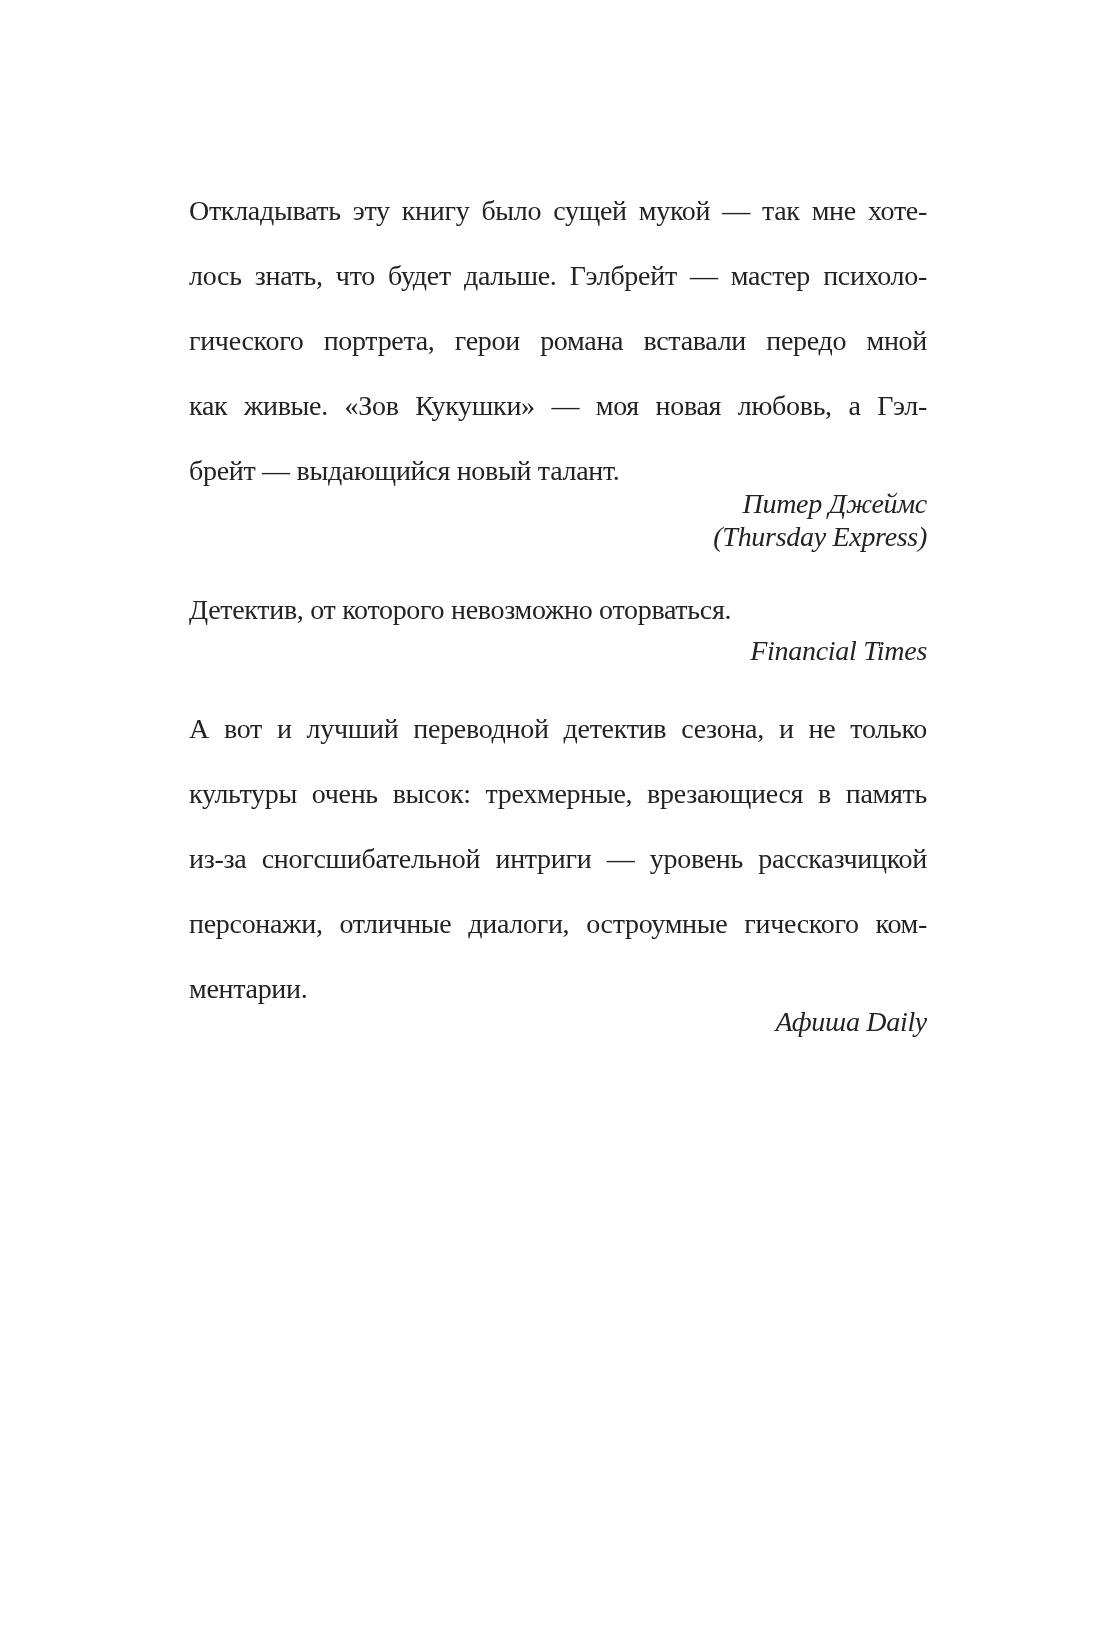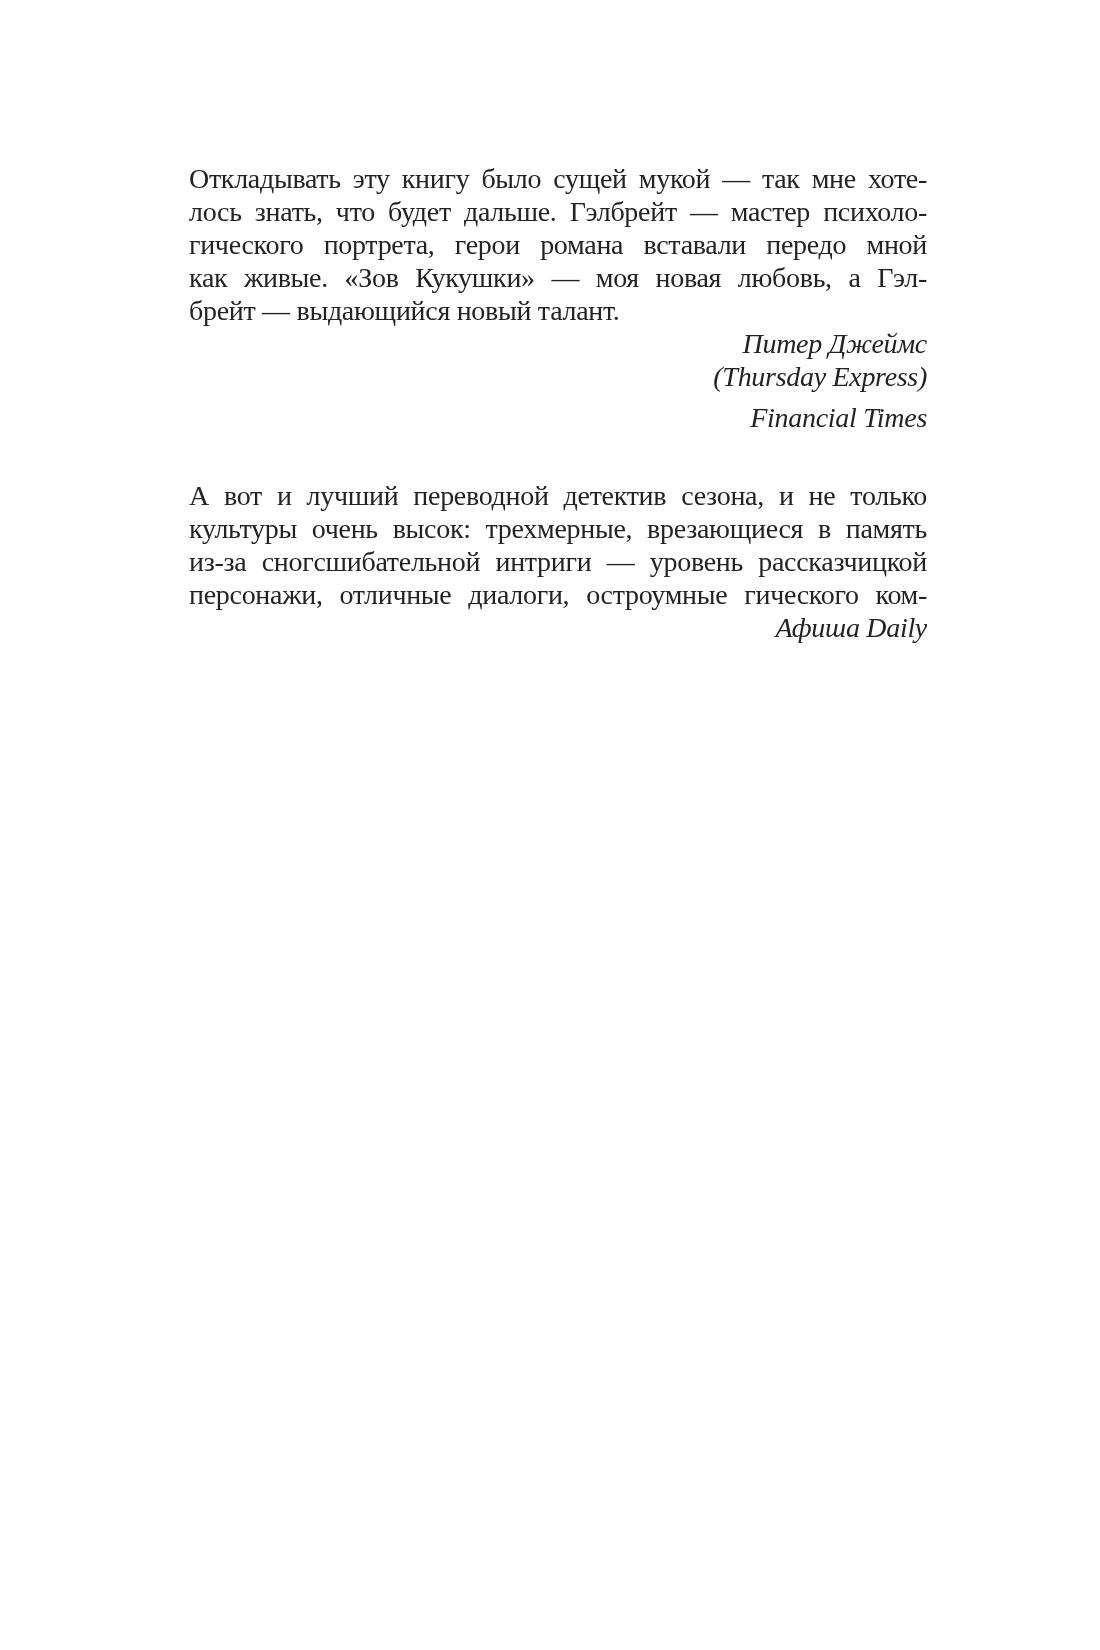--- a/index.html
+++ b/index.html
@@ -28,20 +28,21 @@
     font-size: 28px;
     line-height: 33px;
     letter-spacing: -0.3px;
   }
   .quote-block { margin: 0; }
   .line {
     height: 33px;
     overflow: hidden;
     text-align: justify;
     text-align-last: justify;
+    margin-top: 32px;
   }
   .line.last {
     text-align: right;
     text-align-last: left;
   }
   .attribution {
     font-style: italic;
   }
   .attr-line {
     height: 33px;
@@ -65,28 +66,32 @@
       <div class="line">лось знать, что будет дальше. Гэлбрейт — мастер психоло-</div>
       <div class="line">гического портрета, герои романа вставали передо мной</div>
       <div class="line">как живые. «Зов Кукушки» — моя новая любовь, а Гэл-</div>
       <div class="line last">брейт — выдающийся новый талант.</div>
     </div>
     <div class="attribution">
       <div class="attr-line">Питер Джеймс</div>
       <div class="attr-line">(Thursday Express)</div>
     </div>
 
+    <div class="quote-block gap-quote2">
+      <div class="line last">Детектив, от которого невозможно оторваться.</div>
+    </div>
     <div class="attribution gap-attr2">
       <div class="attr-line">Financial Times</div>
     </div>
 
     <div class="quote-block gap-quote3">
       <div class="line">А вот и лучший переводной детектив сезона, и не только</div>
       <div class="line">культуры очень высок: трехмерные, врезающиеся в память</div>
       <div class="line">из-за сногсшибательной интриги — уровень рассказчицкой</div>
       <div class="line">персонажи, отличные диалоги, остроумные гического ком-</div>
+      <div class="line last">ментарии.</div>
     </div>
     <div class="attribution">
       <div class="attr-line">Афиша Daily</div>
     </div>
 
   </div>
 </div>
 
 </body></html>

